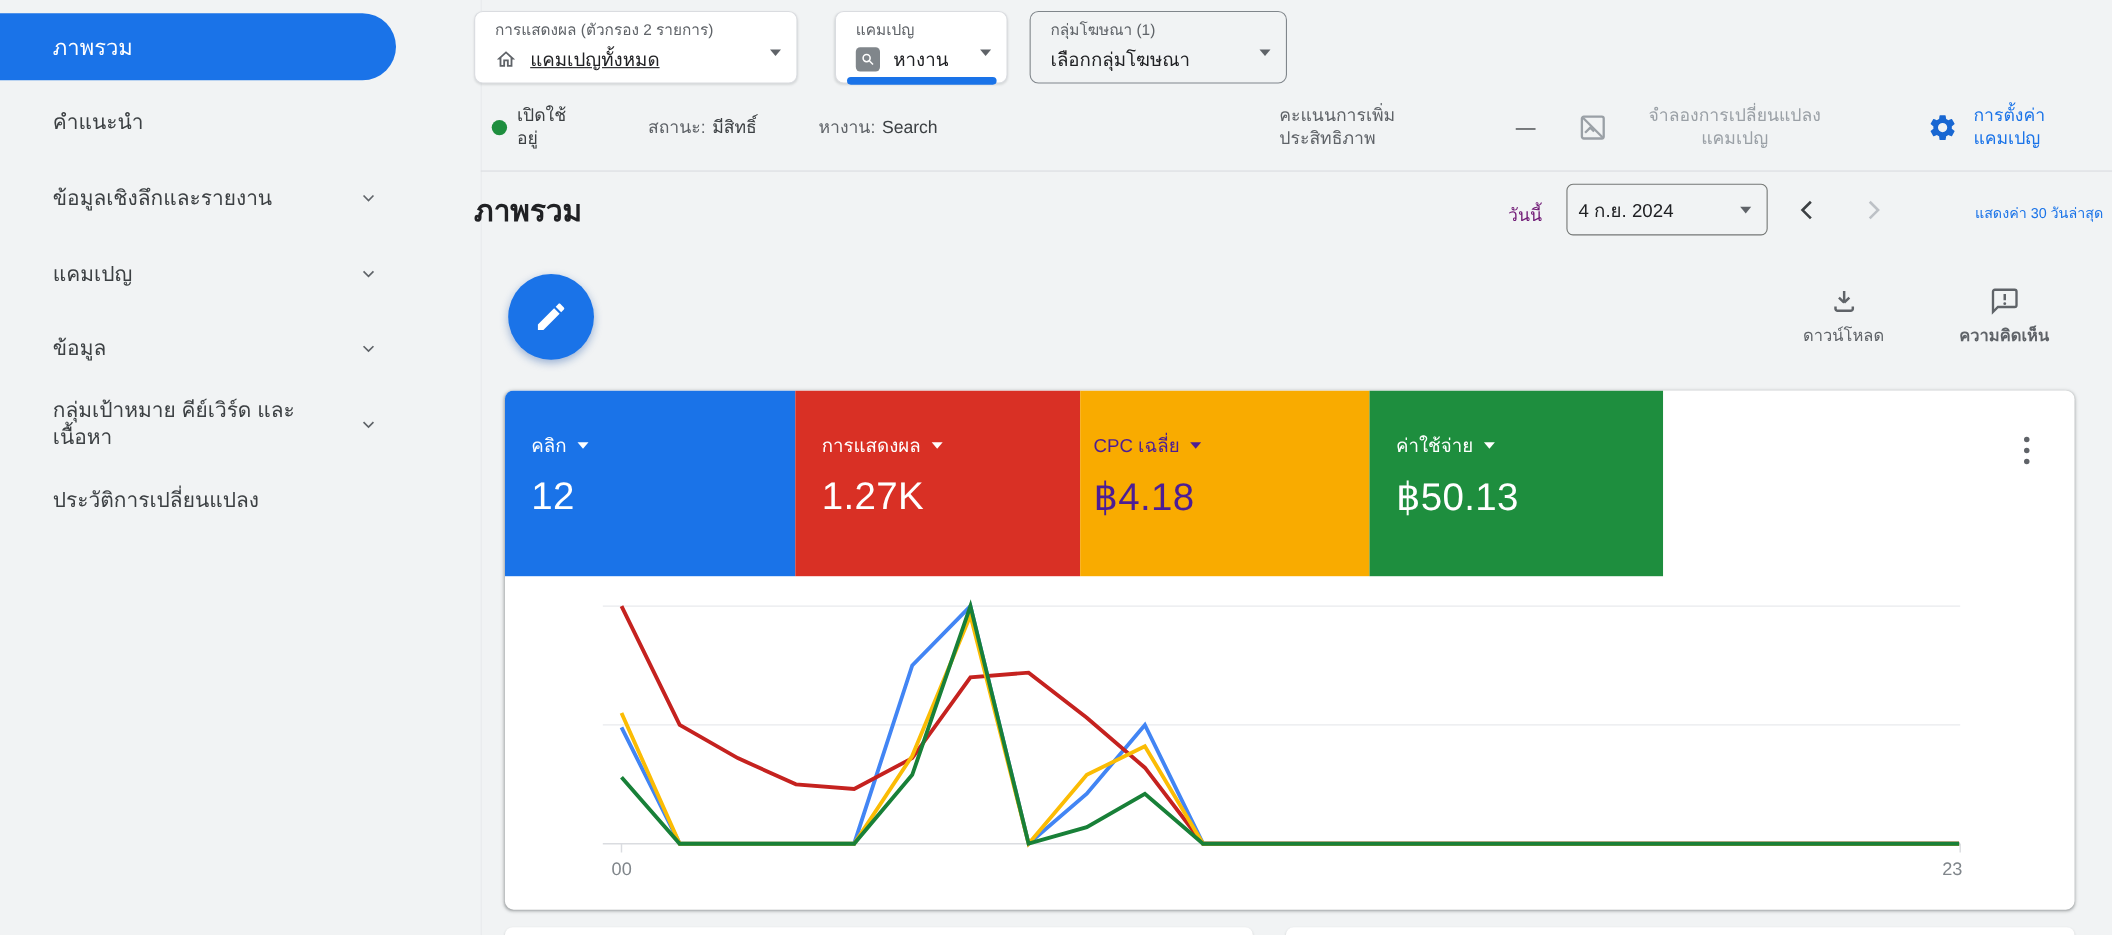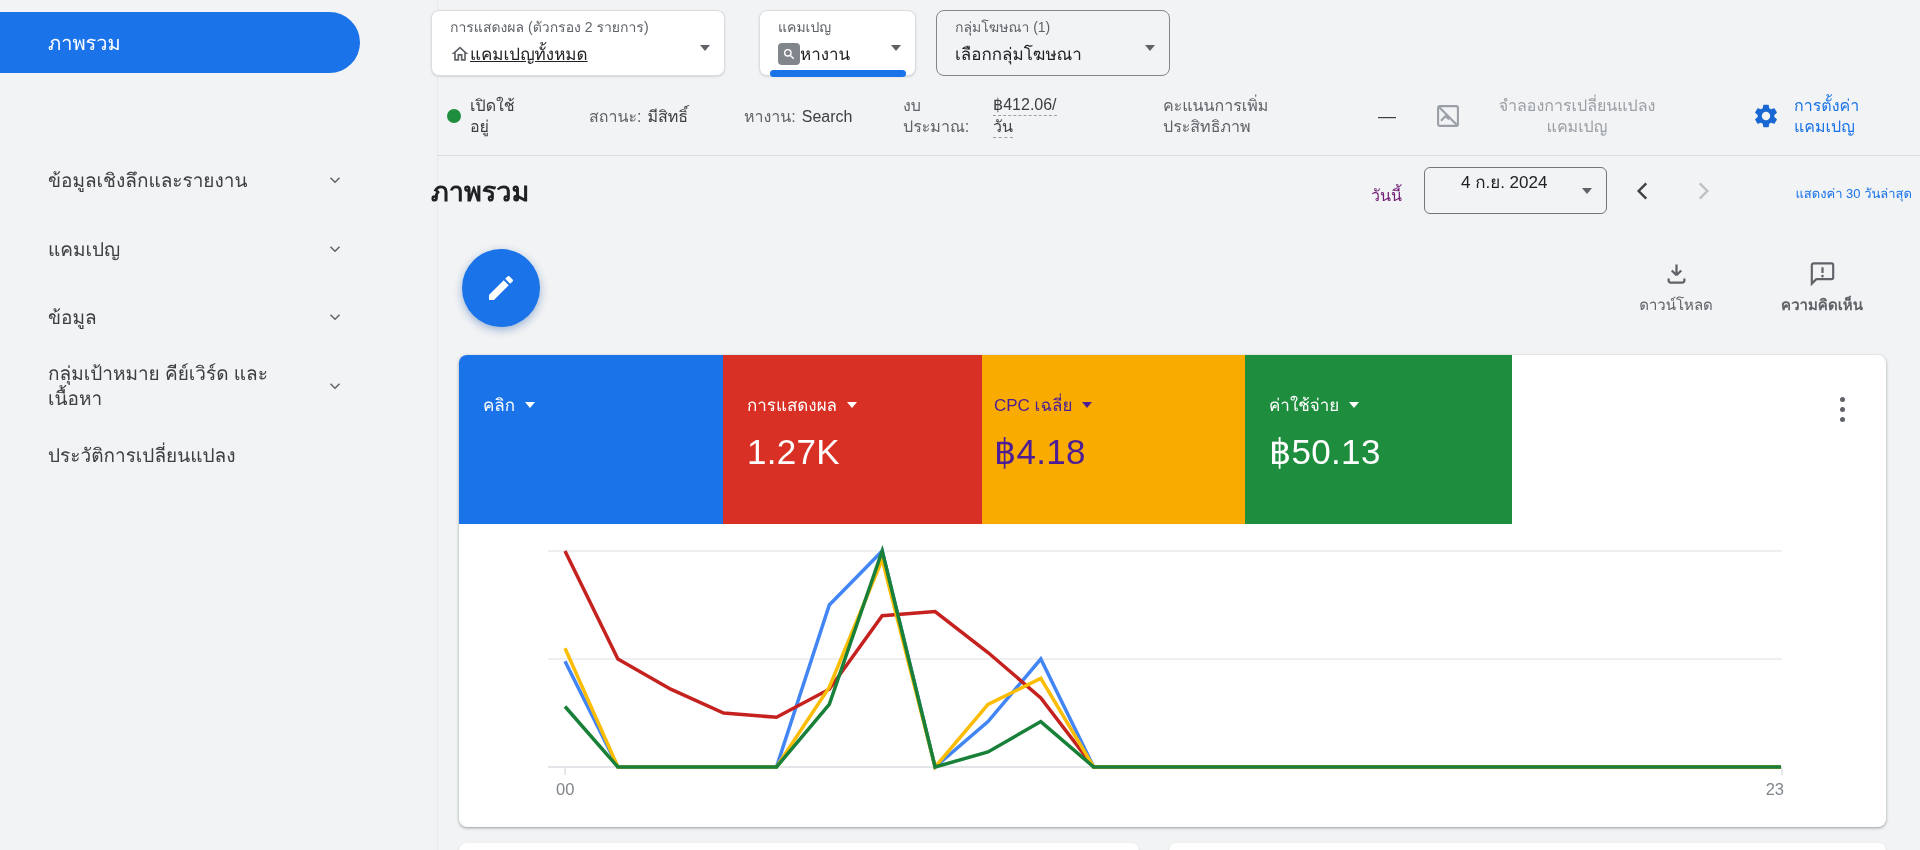--- a/index.html
+++ b/index.html
@@ -15,42 +15,42 @@
   .side-item { position:absolute; left:0; width:372px; padding-left:48px; padding-right:28px;
     display:flex; align-items:center; font-size:19px; color:#3c4043; cursor:pointer; line-height:25px; }
   .side-item .chev { margin-left:auto; flex:0 0 auto; display:flex; }
   .side-divider { position:absolute; left:437px; top:0; width:1px; height:850px; background:#e8eaed; }
 
   
   .fcard { position:absolute; top:10px; height:66px; background:#fff; border:1px solid #dadce0;
     border-radius:8px; padding:8px 42px 8px 18px; box-shadow:0 1px 2px rgba(60,64,67,.15); cursor:pointer; }
   .fcard.outline { background:transparent; border:1px solid #80868b; box-shadow:none; }
   .flabel { font-size:14px; color:#5f6368; line-height:17px; white-space:nowrap; }
-  .fvalue { display:flex; align-items:center; gap:0; font-size:17px; color:#202124; margin-top:4px; white-space:nowrap; }
+  .fvalue { display:flex; align-items:center; gap:12px; font-size:17px; color:#202124; margin-top:4px; white-space:nowrap; }
   .fvalue.u { text-decoration:underline; }
   .caret { width:0; height:0; border-left:5.5px solid transparent; border-right:5.5px solid transparent;
     border-top:6.5px solid #5f6368; position:absolute; right:14px; top:34px; }
   .searchbox { width:22px; height:22px; background:#80868b; border-radius:4px; display:flex;
     align-items:center; justify-content:center; flex:0 0 auto; }
   .active-bar { position:absolute; left:770px; top:70px; width:136px; height:7px; background:#1a73e8; border-radius:3.5px; }
 
   
   .sgroup { position:absolute; top:88px; height:56px; display:flex; align-items:center; font-size:16px; line-height:21px; }
   .slabel { color:#5f6368; }
   .sval { color:#3c4043; }
   .dot { width:14px; height:14px; border-radius:50%; background:#1e8e3e; flex:0 0 auto; margin-right:9px; }
   .dashed { border-bottom:1.5px dashed #9aa0a6; }
   .disabled-grey { color:#9aa0a6; }
   .blue-link { color:#1a73e8; font-weight:500; cursor:pointer; }
   .hdr-divider { position:absolute; left:437px; top:155px; width:1483px; height:1px; background:#dadce0; }
 
   
   .page-title { position:absolute; left:431px; top:170px; font-size:27px; color:#202124; }
   .datebox { position:absolute; left:1424px; top:167px; width:183px; height:47px; border:1px solid #747775;
-    border-radius:6px; background:transparent; display:flex; align-items:flex-start; padding:0 36px 0 36px;
+    border-radius:6px; background:transparent; display:flex; align-items:center; padding:0 36px 0 10px;
     font-size:17px; color:#202124; cursor:pointer; }
   .datebox .caret { top:20px; }
   .navchev { position:absolute; top:176px; width:30px; height:30px; display:flex; align-items:center;
     justify-content:center; cursor:pointer; background:none; border:none; }
 
   
   .fab { position:absolute; left:462px; top:249px; width:78px; height:78px; border-radius:50%;
     background:#1a73e8; border:none; display:flex; align-items:center; justify-content:center;
     box-shadow:0 3px 8px rgba(23,78,166,.4); cursor:pointer; }
   .actbtn { position:absolute; top:260px; width:120px; display:flex; flex-direction:column;
@@ -78,20 +78,23 @@
 <body>
 
 <div id="app">
 
   <div class="side-divider"></div>
 
   <div class="side-pill">
     <span>ภาพรวม</span>
   </div>
 
+  <div class="side-item" style="top:97px;height:28px;">
+    <span>คำแนะนำ</span>
+  </div>
 
   <div class="side-item" style="top:166px;height:28px;">
     <span>ข้อมูลเชิงลึกและรายงาน</span>
     <span class="chev">
       <svg width="18" height="18" viewBox="0 0 24 24">
           <path d="M6 9l6 6 6-6" fill="none" stroke="#5f6368" stroke-width="2"></path>
         </svg>
     </span>
   </div>
 
@@ -170,27 +173,20 @@
   <div class="sgroup" style="left:589px;gap:6px;">
     <span class="slabel">สถานะ:</span>
     <span class="sval" style="width:46px;">มีสิทธิ์</span>
   </div>
 
   <div class="sgroup" style="left:744px;gap:6px;">
     <span class="slabel">หางาน:</span>
     <span class="sval">Search</span>
   </div>
 
-  <div class="sgroup" style="left:903px;gap:10px;">
-    <span class="slabel" style="width:80px;">งบประมาณ:</span>
-    <span style="display:flex;flex-direction:column;align-items:flex-start;cursor:pointer;">
-      <span class="sval dashed">฿412.06/</span>
-      <span class="sval dashed">วัน</span>
-    </span>
-  </div>
 
   <div class="sgroup" style="left:1163px;gap:42px;">
     <span class="slabel" style="width:173px;">คะแนนการเพิ่มประสิทธิภาพ</span>
     <span class="sval" style="font-size:18px;">—</span>
   </div>
 
   <div class="sgroup" style="left:1434px;gap:12px;cursor:default;">
     <span style="display:flex;">
       <svg width="28" height="28" viewBox="0 0 24 24">
           <rect x="3.5" y="3.5" width="17" height="17" rx="1.5" fill="none" stroke="#9aa0a6" stroke-width="1.8"></rect>
@@ -264,20 +260,21 @@
   </button>
 
   <div class="chart-card">
 
     <div class="metric-strip">
       <div class="metric-cell" style="width: 264px; background: rgb(26, 115, 232); color: rgb(255, 255, 255);">
         <div class="m-label">
             <span>คลิก</span>
             <span class="m-caret"></span>
           </div>
+        <div class="m-value">12</div>
       </div>
       <div class="metric-cell" style="width: 259px; background: rgb(217, 48, 37); color: rgb(255, 255, 255);">
         <div class="m-label">
             <span>การแสดงผล</span>
             <span class="m-caret"></span>
           </div>
         <div class="m-value">1.27K</div>
       </div>
       <div class="metric-cell" style="width: 263px; background: rgb(249, 171, 0); color: #4c1d95; padding-left: 12px;">
         <div class="m-label">

